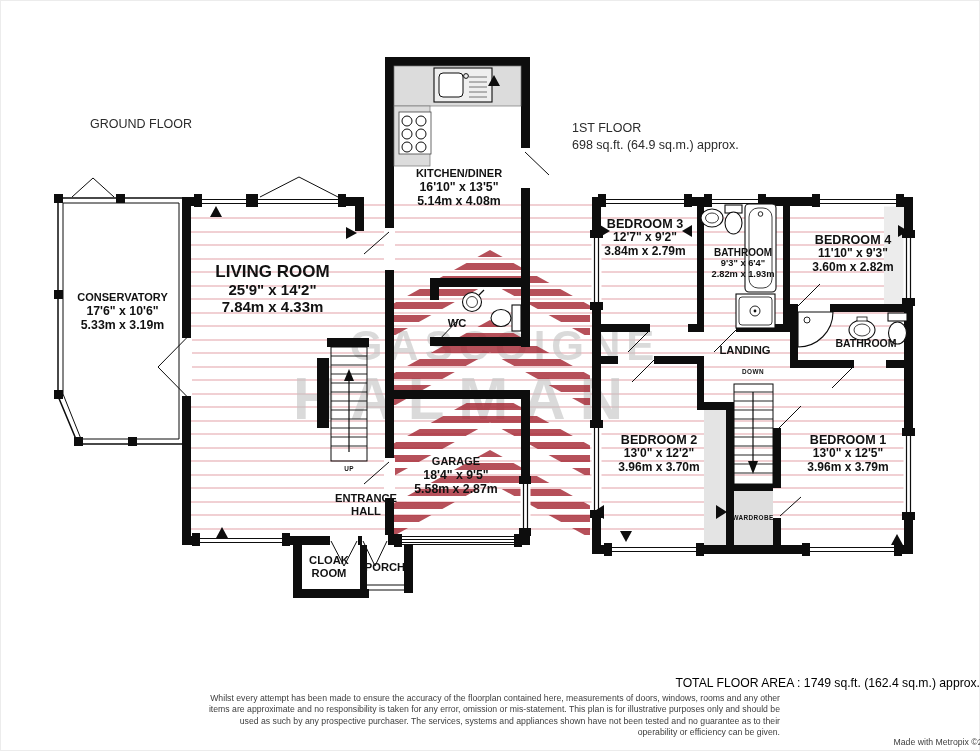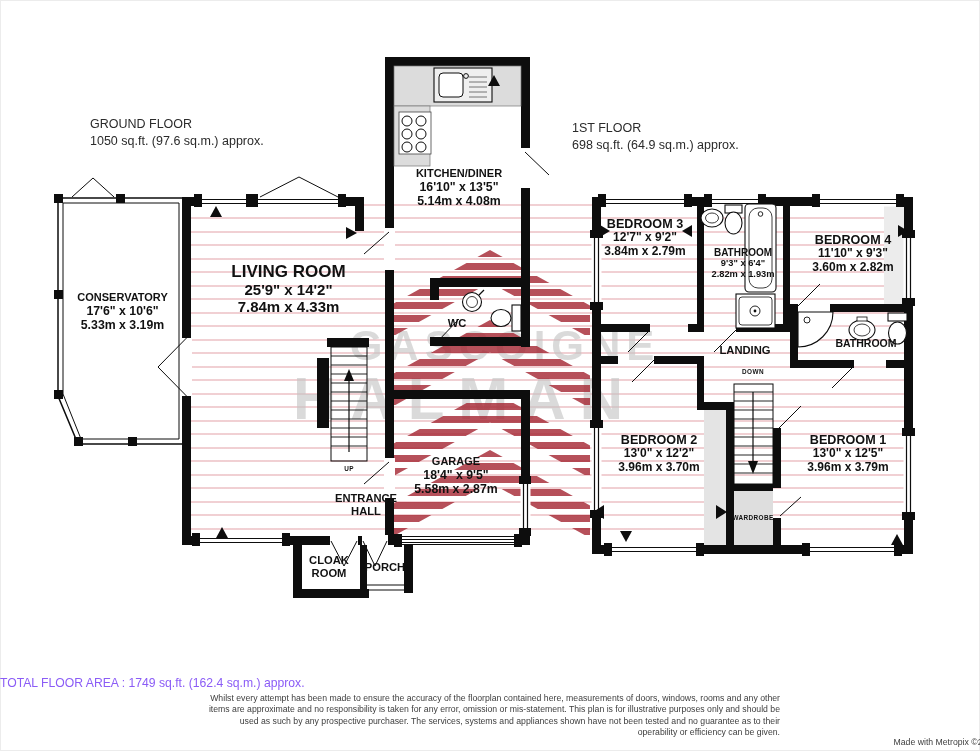--- a/index.html
+++ b/index.html
@@ -20,22 +20,22 @@
   .lbl{position:absolute;z-index:5;text-align:center;color:#111;font-weight:bold;line-height:1.14;}
   .rname{white-space:normal;}
   .big .rname{font-size:17px;} .big .rdim{font-size:15px;}
   .std .rname{font-size:11px;} .std .rdim{font-size:12.3px;}
   .bed .rname{font-size:12.6px;} .bed .rdim{font-size:12px;}
   .sm .rname{font-size:10px;} .sm .rdim{font-size:9.3px;}
   .solo{font-size:11.2px;}
   .tiny{font-size:6.4px;letter-spacing:.4px;font-weight:bold;}
   .floor-header{position:absolute;z-index:5;font-size:12.5px;color:#2b2b2b;
       font-weight:normal;line-height:1.35;}
-  .footer-total{position:absolute;z-index:5;left:0;top:676px;width:980px;text-align:left;
-      font-size:12.2px;color:#8b5cf6;}
+  .footer-total{position:absolute;z-index:5;left:0;top:676px;width:980px;text-align:right;
+      font-size:12.2px;color:#000000;}
   .footer-disclaimer{position:absolute;z-index:5;left:200px;top:693px;width:580px;text-align:right;
       font-size:8.7px;color:#3d3d3d;line-height:1.3;}
   .footer-credit{position:absolute;z-index:5;left:17px;top:737px;width:980px;text-align:right;
       font-size:8.7px;color:#3d3d3d;}
 </style>
 </head>
 <body>
 
 <div id="stage">
 
@@ -282,33 +282,32 @@
       <polygon points="898,225 898,237 908,231"></polygon>
       <polygon points="604,505 604,519 593,512"></polygon>
       <polygon points="716,505 716,519 727,512"></polygon>
       <polygon points="620,531 632,531 626,542"></polygon>
       <polygon points="891,545 903,545 897,534"></polygon>
     </g>
   </svg>
 
   <div class="floor-header" style="left:90px;top:116px;width:340px">
     <div>GROUND FLOOR</div>
-    <div>1050 sq.ft. (97.6 sq.m.) approx.</div>
   </div>
   <div class="floor-header" style="left:572px;top:120px;width:340px">
     <div>1ST FLOOR</div>
     <div>698 sq.ft. (64.9 sq.m.) approx.</div>
   </div>
 
   <div class="lbl std" style="left:40px;top:291px;width:165px">
     <div class="rname">CONSERVATORY</div>
     <div class="rdim">17'6" x 10'6"</div>
     <div class="rdim">5.33m x 3.19m</div>
   </div>
-  <div class="lbl big" style="left:196px;top:262px;width:185px">
+  <div class="lbl big" style="left:180px;top:262px;width:185px">
     <div class="rname">LIVING ROOM</div>
     <div class="rdim">25'9" x 14'2"</div>
     <div class="rdim">7.84m x 4.33m</div>
   </div>
   <div class="lbl std" style="left:390px;top:167px;width:138px">
     <div class="rname">KITCHEN/DINER</div>
     <div class="rdim">16'10" x 13'5"</div>
     <div class="rdim">5.14m x 4.08m</div>
   </div>
   <div class="lbl solo" style="left:436px;top:317px;width:42px">WC</div>

